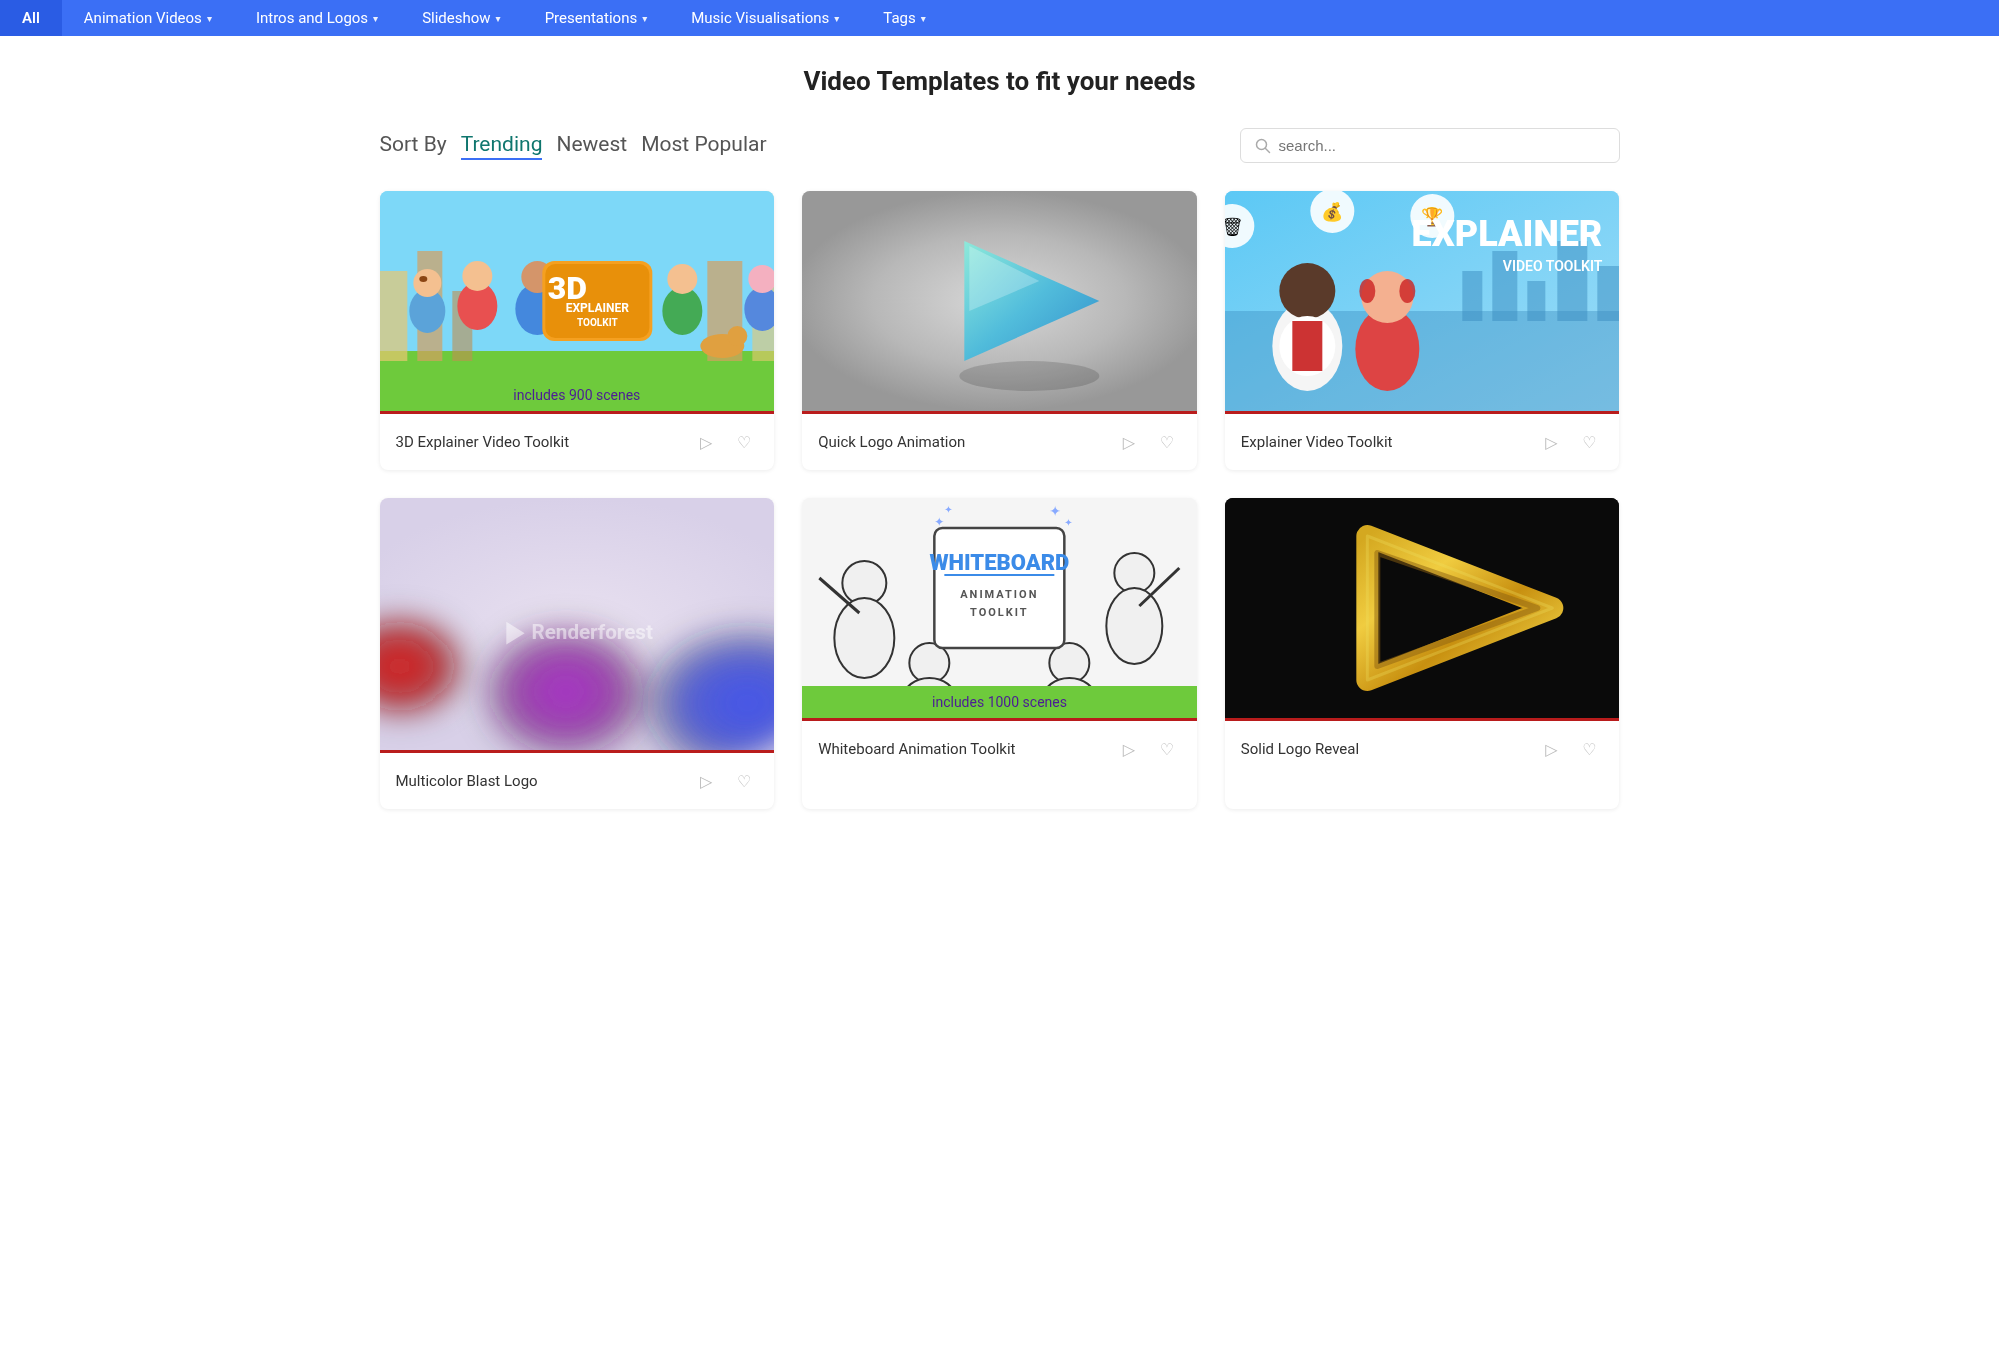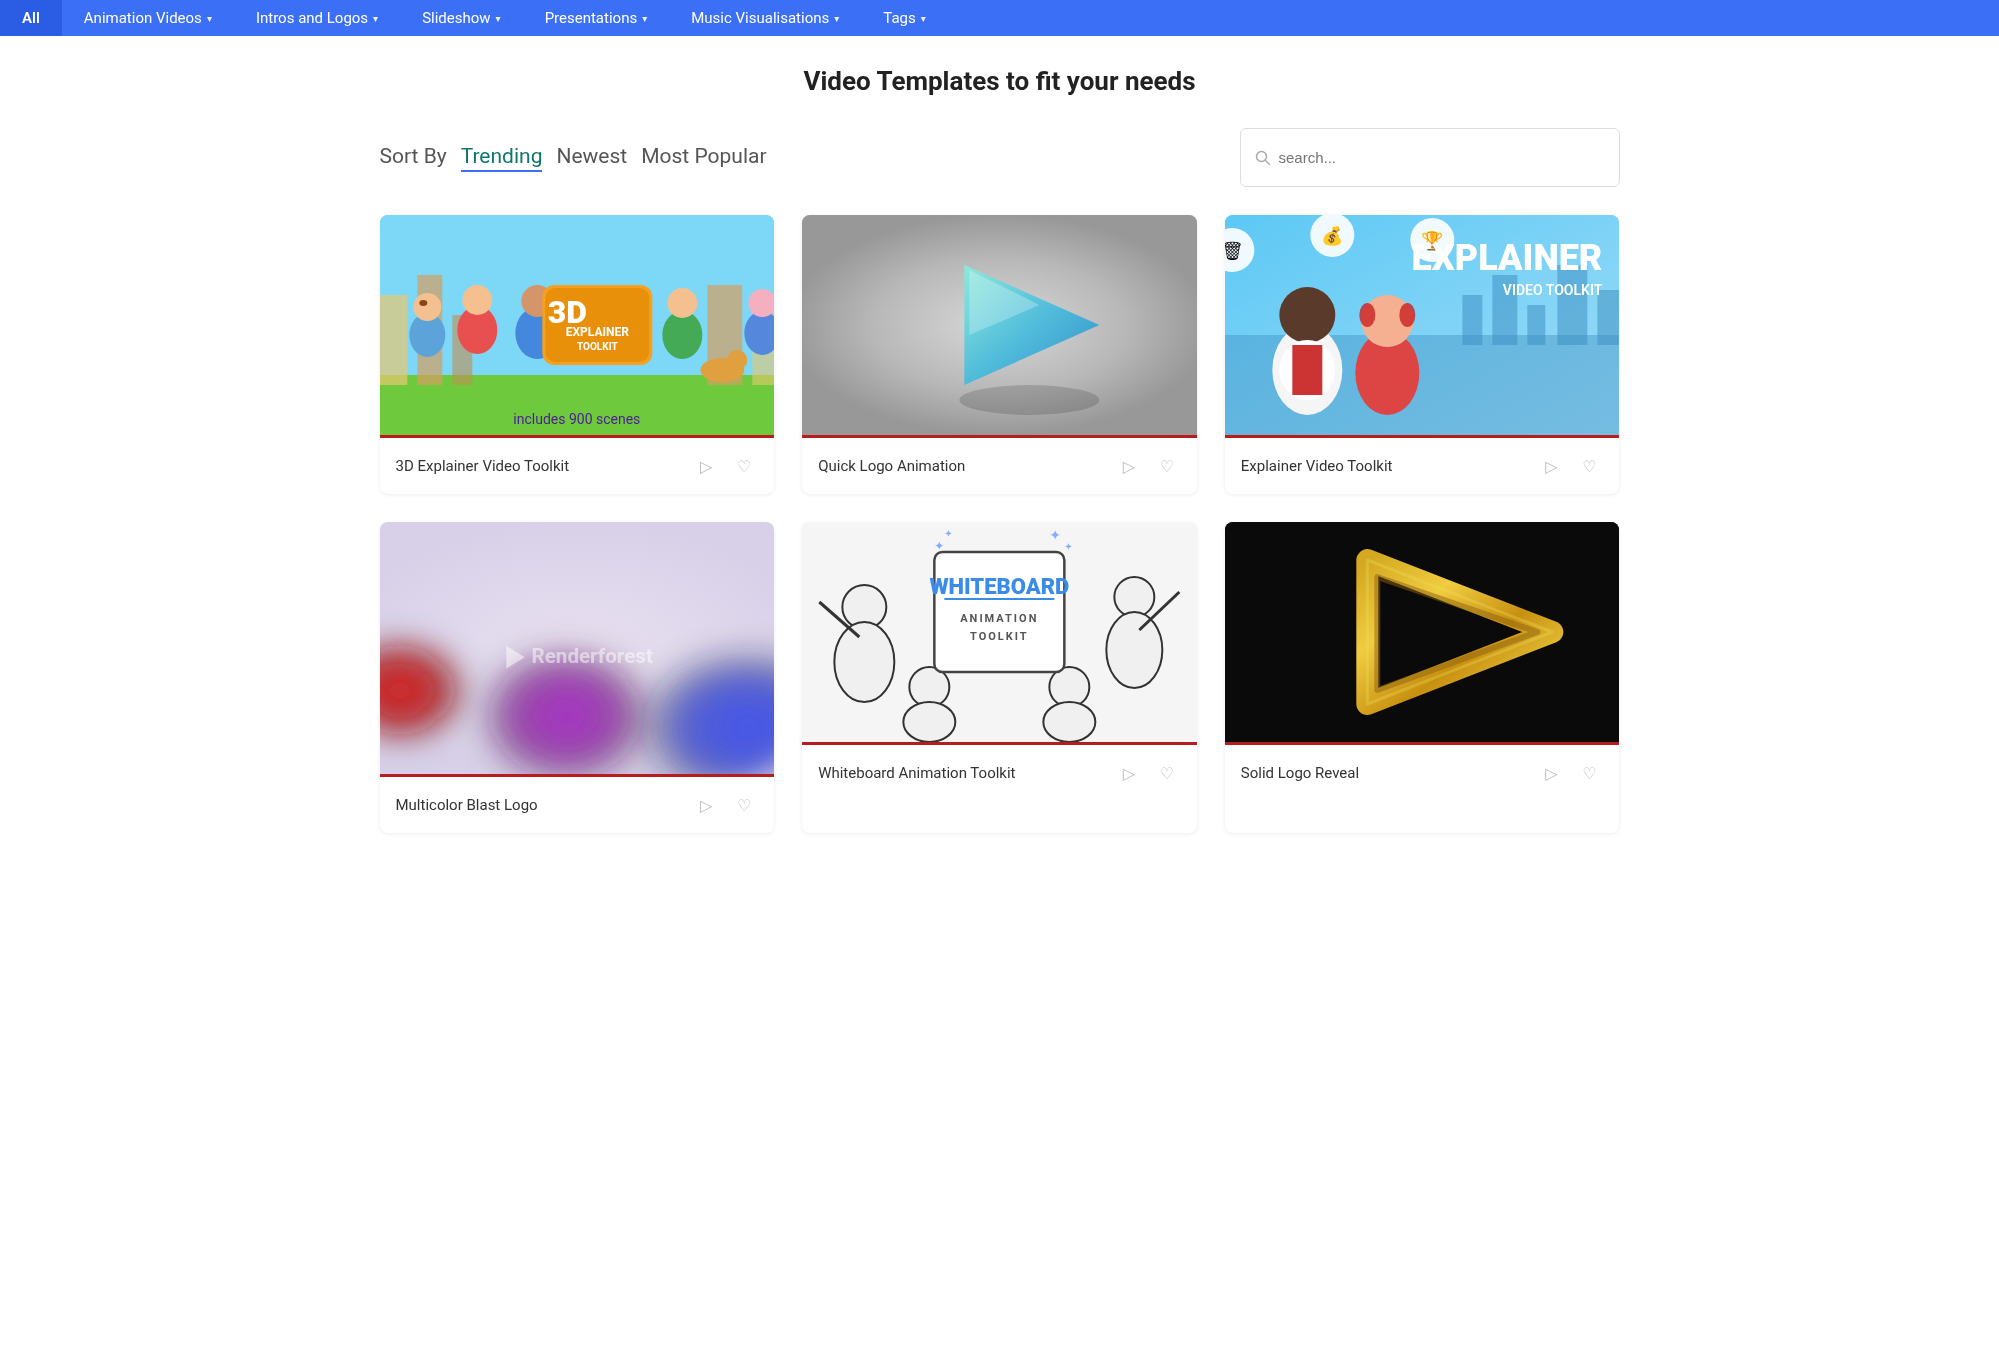--- a/index.html
+++ b/index.html
@@ -58,21 +58,21 @@
     .sort-option.active {
       color: #0f766e;
       border-bottom: 2px solid #3b6ff5;
       font-weight: 400;
     }
     .search-bar {
       display: flex;
       align-items: center;
       border: 1px solid #ddd;
       border-radius: 6px;
-      padding: 20px 14px;
+      padding: 8px 14px;
       width: 380px;
       gap: 8px;
       background: #fff;
     }
     .search-icon-svg { color: #aaa; flex-shrink: 0; }
     .search-bar input {
       border: none;
       outline: none;
       font-size: 15px;
       color: #888;
@@ -416,20 +416,21 @@
           <text x="275" y="28" font-size="10" fill="#88aaff">✦</text>
           <text x="260" y="18" font-size="14" fill="#88aaff">✦</text>
           <text x="155" y="15" font-size="10" fill="#88aaff">✦</text>
 
           <text x="210" y="72" text-anchor="middle" font-size="22" font-weight="900" fill="#3b8be8">WHITEBOARD</text>
 
           <line x1="155" y1="77" x2="265" y2="77" stroke="#3b8be8" stroke-width="2"></line>
           <text x="210" y="100" text-anchor="middle" font-size="11" font-weight="700" fill="#555" letter-spacing="2">ANIMATION</text>
           <text x="210" y="118" text-anchor="middle" font-size="11" font-weight="700" fill="#555" letter-spacing="2">TOOLKIT</text>
         </svg>
+        <div class="card-badge">includes 1000 scenes</div>
       </div>
       <div class="card-footer">
         <span class="card-title">Whiteboard Animation Toolkit</span>
         <div class="card-actions">
           <button class="action-btn">▷</button>
           <button class="action-btn">♡</button>
         </div>
       </div>
     </div>
 

